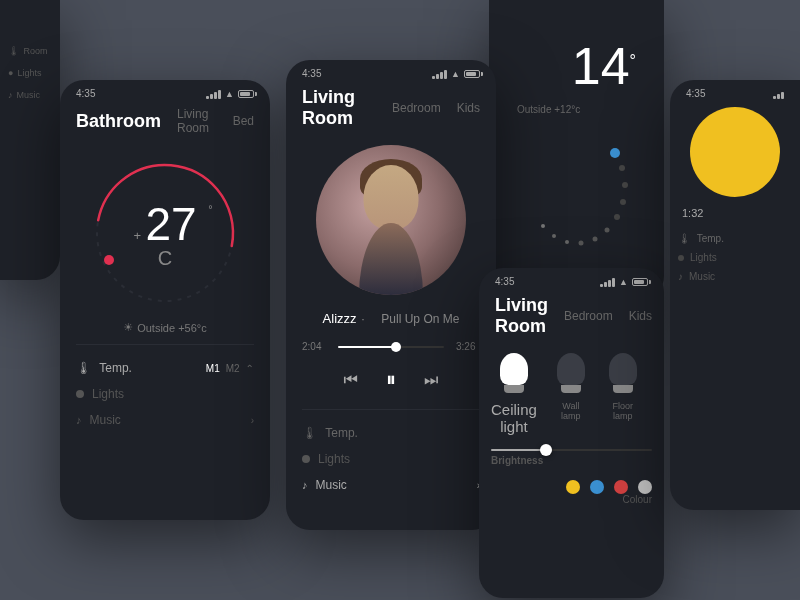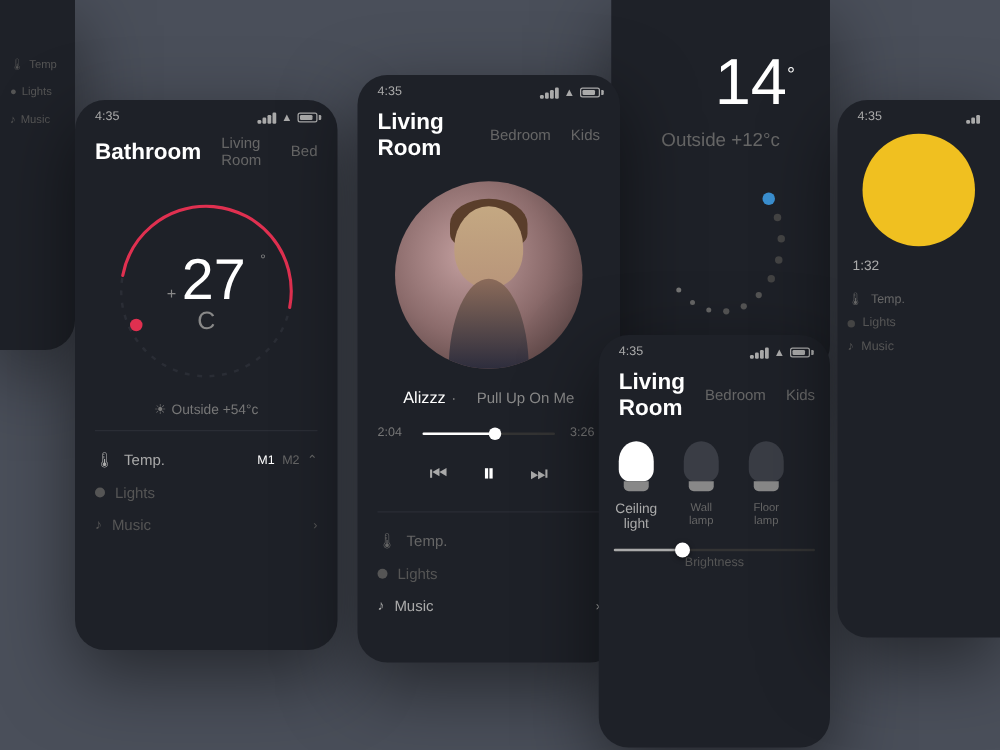--- a/index.html
+++ b/index.html
@@ -235,21 +235,21 @@
 
     .big-temp {
       text-align: right;
       padding: 20px 16px 8px;
       color: #fff;
       font-size: 52px;
       font-weight: 200;
       position: relative;
     }
     .big-temp-degree { font-size: 16px; vertical-align: super; }
-    .outside-small { font-size: 15px; color: #666; text-align: center; padding: 0 16px 8px; }
+    .outside-small { font-size: 10px; color: #666; text-align: left; padding: 0 16px 8px; }
 
     
     .arc-container {
       position: relative;
       width: 140px;
       height: 140px;
       margin: 0 auto;
     }
 
     
@@ -283,21 +283,21 @@
     }
     .bulb-base {
       width: 20px;
       height: 8px;
       background: #888;
       margin: 0 auto;
       border-radius: 0 0 4px 4px;
     }
     .bulb-glass-off { background: #3a3d45; }
     .bulb-label { font-size: 9px; color: #666; }
-    .bulb-label-active { font-size: 11px; color: #aaa; }
+    .bulb-label-active { font-size: 15px; color: #aaa; }
 
     .brightness-section { padding: 4px 0 8px; }
     .brightness-value { text-align: right; font-size: 13px; color: #aaa; }
     .brightness-value span { font-size: 10px; }
     .brightness-slider {
       width: 100%;
       height: 2px;
       background: #333;
       border-radius: 1px;
       position: relative;
@@ -307,21 +307,21 @@
     .brightness-thumb {
       width: 12px;
       height: 12px;
       border-radius: 50%;
       background: #fff;
       position: absolute;
       top: 50%;
       transform: translateY(-50%);
       box-shadow: 0 1px 4px rgba(0,0,0,0.5);
     }
-    .brightness-label { font-size: 10px; color: #555; text-align: center; }
+    .brightness-label { font-size: 10px; color: #555; text-align: left; font-weight: bold; }
 
     .colour-section { padding: 6px 0; }
     .colour-label { font-size: 10px; color: #555; text-align: right; margin-bottom: 6px; }
     .colour-dots { display: flex; gap: 10px; justify-content: flex-end; }
     .colour-dot { width: 14px; height: 14px; border-radius: 50%; cursor: pointer; }
 
     
     .phone-far-right {
       right: 0;
       top: 80px;
@@ -359,21 +359,21 @@
   </style>
 </head>
 <body>
 
 <div class="scene">
 
   <div class="phone-card phone-far-left">
     <div class="far-left-content">
       <div class="far-left-row">
         <span style="font-size:9px;color:#555">🌡</span>
-        <span style="font-size:9px;color:#555">Temp</span>
+        <span style="font-size:9px;color:#555">Room</span>
       </div>
       <div class="far-left-row">
         <span style="font-size:9px;color:#555">●</span>
         <span style="font-size:9px;color:#555">Lights</span>
       </div>
       <div class="far-left-row">
         <span style="font-size:9px;color:#555">♪</span>
         <span style="font-size:9px;color:#555">Music</span>
       </div>
     </div>
@@ -462,21 +462,21 @@
           <span style="font-size:13px;color:#888">+</span>
           <span style="font-size:46px;font-weight:200;color:#fff">27</span>
           <span style="font-size:11px;color:#888;position:absolute;top:6px;right:-16px">°</span>
         </div>
         <div style="font-size:20px;color:#888;margin-top:-4px">C</div>
       </div>
     </div>
 
     <div class="outside-temp">
       <span>☀</span>
-      <span>Outside +54°c</span>
+      <span>Outside +56°c</span>
     </div>
     <div class="divider"></div>
 
     <div class="device-row">
       <div class="device-label-group">
         <span style="font-size:12px;color:#aaa">🌡</span>
         <span class="device-label">Temp.</span>
       </div>
       <div class="device-controls">
         <span style="font-size:10px;color:#fff">M1</span>
@@ -617,20 +617,29 @@
       </div>
 
       <div class="brightness-section">
         <div class="brightness-slider">
           <div class="brightness-fill" style="width:34%"></div>
           <div class="brightness-thumb" style="left:calc(34% - 6px)"></div>
         </div>
         <div class="brightness-label">Brightness</div>
       </div>
 
+      <div class="colour-section">
+        <div class="colour-dots">
+          <div class="colour-dot" style="background:#f0c020"></div>
+          <div class="colour-dot" style="background:#3a8fd0"></div>
+          <div class="colour-dot" style="background:#d04040"></div>
+          <div class="colour-dot" style="background:#c0c0c0"></div>
+        </div>
+        <div class="colour-label">Colour</div>
+      </div>
     </div>
   </div>
 
   <div class="phone-card phone-far-right">
     <div class="status-bar">
       <span>4:35</span>
       <div class="status-icons">
         <div class="signal-bars">
           <span></span>
             <span></span>

